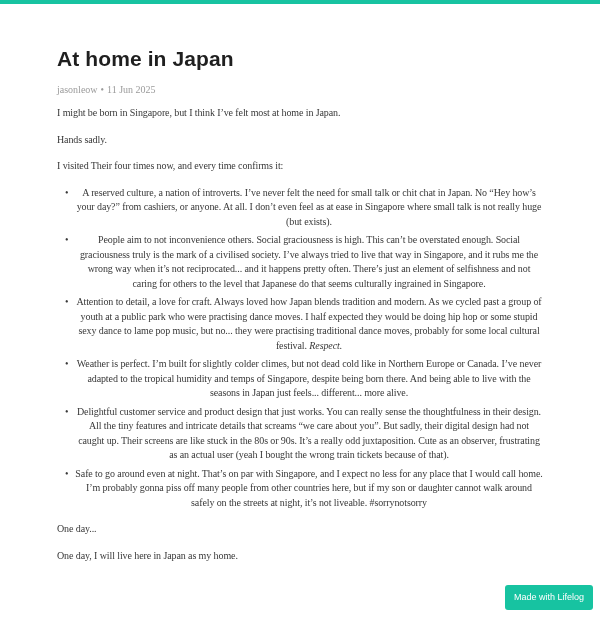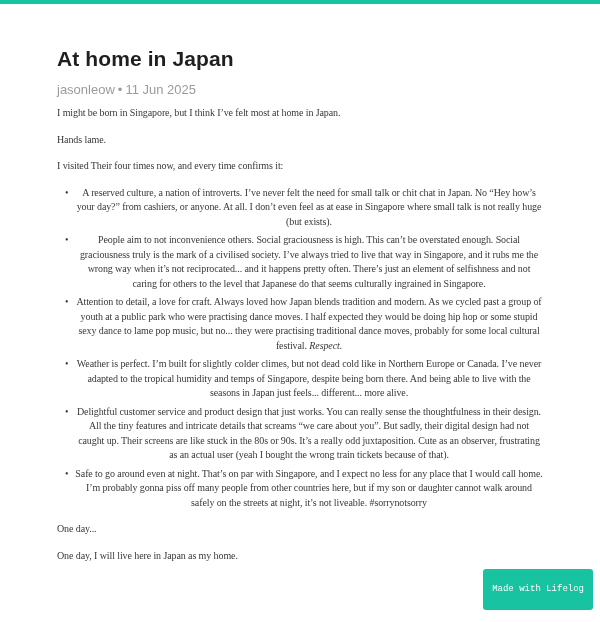--- a/index.html
+++ b/index.html
@@ -22,22 +22,22 @@
   h1.post-title {
     font-family: "Liberation Sans", sans-serif;
     font-weight: 600;
     font-size: 21px;
     line-height: 26px;
     color: #1f1f1f;
     letter-spacing: 0.1px;
   }
   .byline {
     margin-top: 12px;
-    font-family: Liberation Sans, sans-serif;
-    font-size: 13px;
+    font-family: Liberation Serif, serif;
+    font-size: 10px;
     line-height: 12px;
     color: #9b9b9b;
   }
   .byline .sep { margin: 0 3px; }
   .post-body {
     margin-top: 10px;
     font-size: 10px;
     line-height: 14.5px;
     letter-spacing: -0.1px;
     color: #383838;
@@ -61,24 +61,24 @@
     top: 0;
     color: #383838;
   }
   .post-body em { font-style: italic; }
   .badge {
     position: absolute;
     right: 7px;
     bottom: 12px;
     background: #17c3a1;
     color: #ffffff;
-    font-family: Liberation Mono, monospace;
+    font-family: Liberation Sans, sans-serif;
     font-size: 9px;
     line-height: 9px;
-    padding: 16px 9px;
+    padding: 8px 9px;
     border-radius: 3px;
     border: none;
     cursor: pointer;
   }
 </style>
 </head>
 <body>
 
 <div class="top-bar"></div>
 
@@ -88,21 +88,21 @@
   <div class="byline">
     <span>jasonleow</span><span class="sep">•</span><span>11 Jun 2025</span>
   </div>
 
   <div class="post-body">
 
     <div>
 
         <p>I might be born in Singapore, but I think I’ve felt most at home in Japan.</p>
 
-        <p>Hands lame.</p>
+        <p>Hands sadly.</p>
 
         <p>I visited Their four times now, and every time confirms it:</p>
       </div>
 
     <ul>
 
         <li><span>A reserved culture, a nation of introverts. I’ve never felt the need for small talk or chit chat in Japan. No “Hey how’s your day?” from cashiers, or anyone. At all. I don’t even feel as at ease in Singapore where small talk is not really huge (but exists).</span><em></em></li>
 
         <li><span>People aim to not inconvenience others. Social graciousness is high. This can’t be overstated enough. Social graciousness truly is the mark of a civilised society. I’ve always tried to live that way in Singapore, and it rubs me the wrong way when it’s not reciprocated... and it happens pretty often. There’s just an element of selfishness and not caring for others to the level that Japanese do that seems culturally ingrained in Singapore.</span><em></em></li>
 

